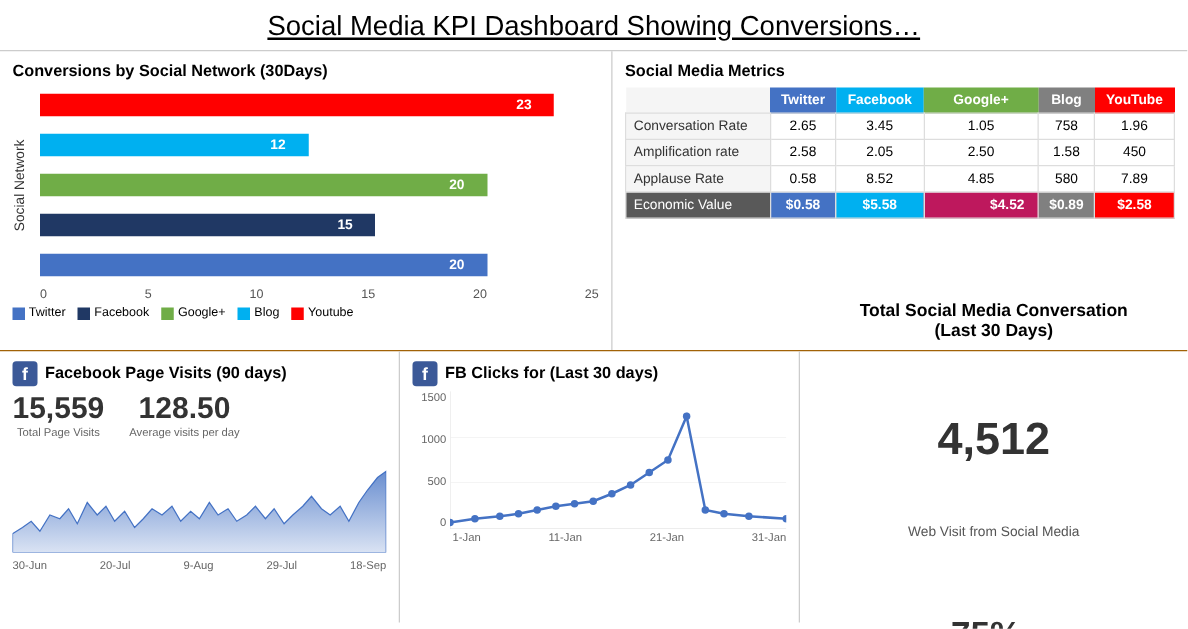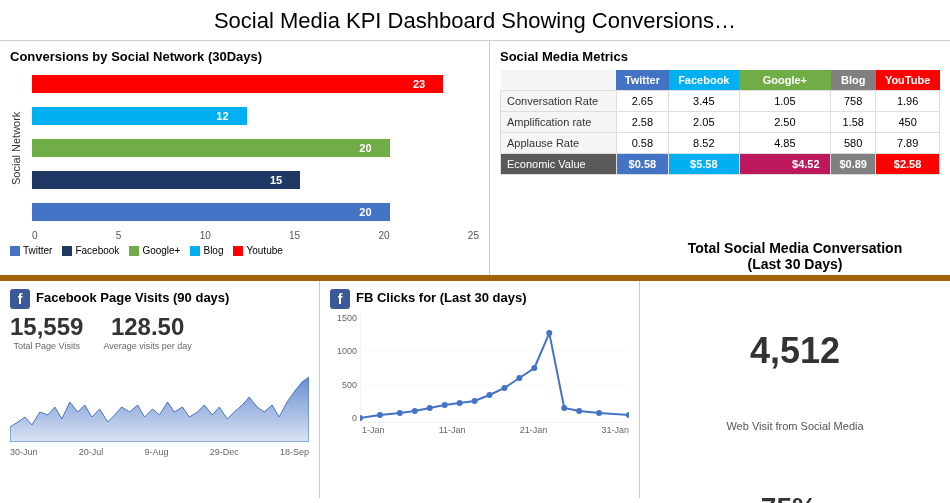--- a/index.html
+++ b/index.html
@@ -10,30 +10,31 @@
       height: 503px;
       overflow: hidden;
       font-size: 12px;
     }
     .page-title {
       text-align: center;
       font-size: 22px;
       font-weight: normal;
       padding: 8px 0 6px;
       border-bottom: 1px solid #ccc;
+      text-decoration: underline;
     }
     .main-content {
       display: flex;
       flex-direction: column;
       height: calc(503px - 46px);
     }
     .top-row {
       display: flex;
       height: 240px;
-      border-bottom: 6px solid #a16207;
+      border-bottom: 1px solid #a16207;
     }
     .bottom-row {
       display: flex;
       height: calc(503px - 46px - 240px);
     }
 
     
     .conversions-panel {
       width: 490px;
       border-right: 1px solid #ccc;
@@ -407,21 +408,21 @@
               <stop offset="0%" stop-color="#4472C4" stop-opacity="0.8"></stop>
               <stop offset="100%" stop-color="#4472C4" stop-opacity="0.2"></stop>
             </linearGradient>
           </defs>
           <path d="M0,70 L8,65 L15,60 L22,68 L30,55 L38,58 L45,50 L52,62 L60,45 L68,55 L75,48 L82,60 L90,52 L98,65 L105,58 L112,50 L120,55 L128,48 L135,60 L143,52 L150,58 L158,45 L165,55 L173,50 L180,60 L188,55 L195,48 L203,58 L210,50 L218,62 L225,55 L233,48 L240,40 L248,50 L255,55 L263,48 L270,60 L278,45 L285,35 L293,25 L300,20 L300,85 L0,85 Z" fill="url(#areaGrad)" stroke="#4472C4" stroke-width="1"></path>
         </svg>
         <div style="display:flex; justify-content:space-between; font-size:9px; color:#666; margin-top:2px;">
           <span>30-Jun</span>
           <span>20-Jul</span>
           <span>9-Aug</span>
-          <span>29-Dec</span>
+          <span>29-Jul</span>
           <span>18-Sep</span>
         </div>
       </div>
 
       <div class="fb-clicks-panel">
         <div class="fb-header">
           <div class="fb-icon">f</div>
           <div class="panel-title">FB Clicks for (Last 30 days)</div>
         </div>
         <div style="display:flex; height:110px;">

